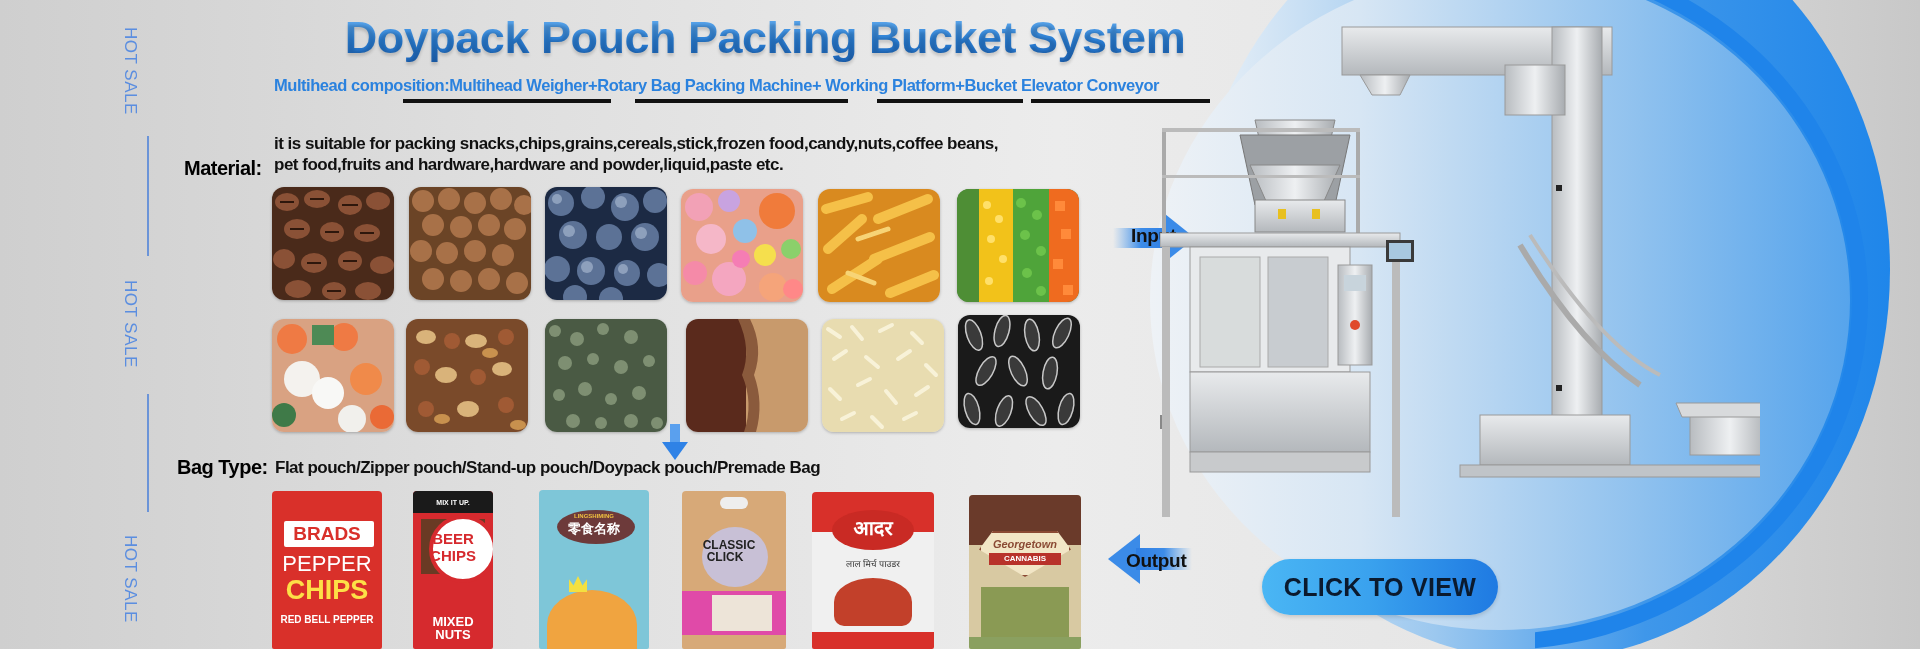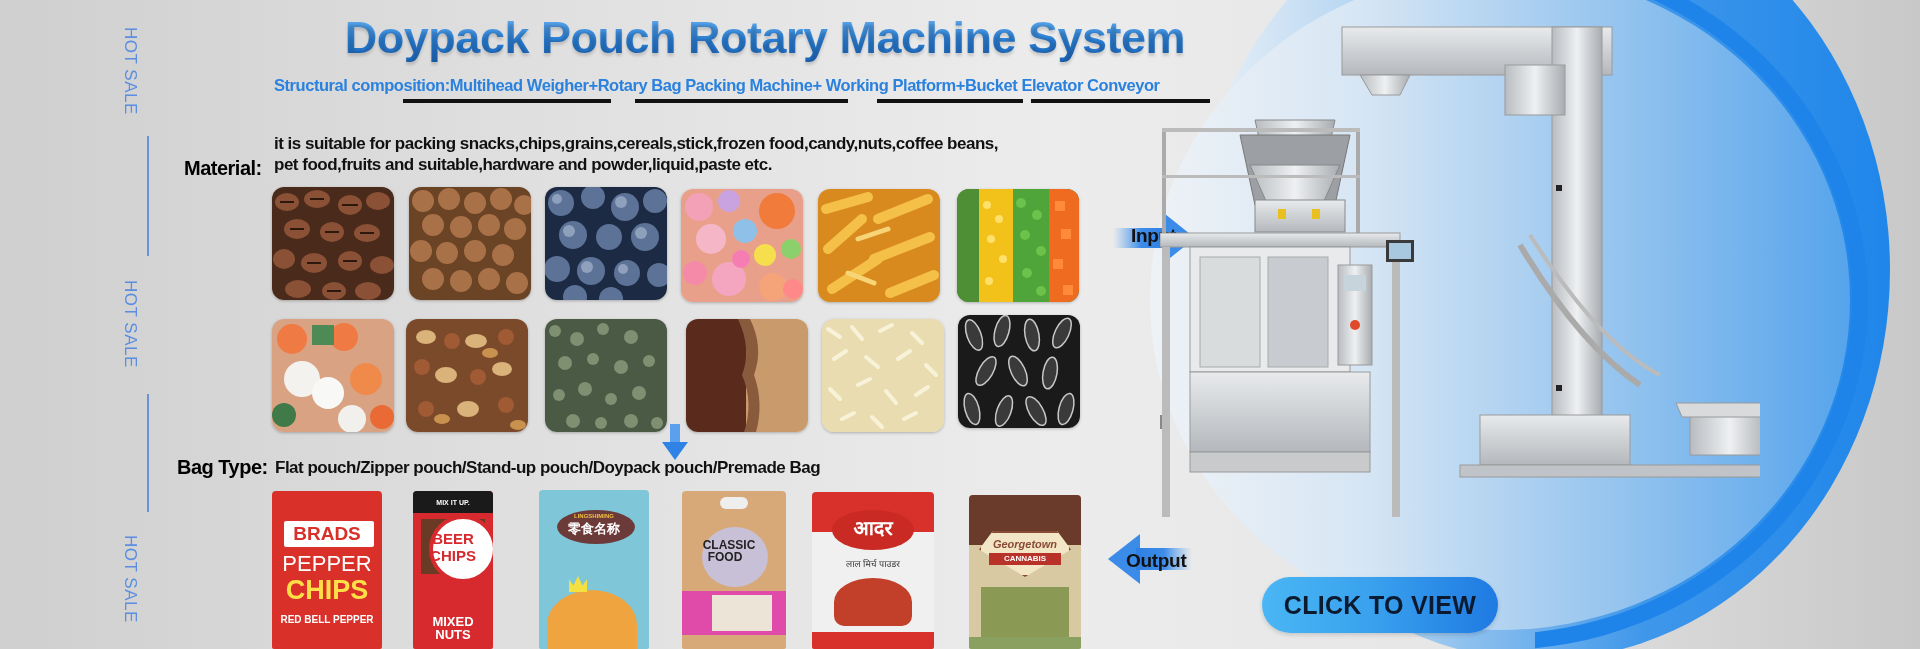--- a/index.html
+++ b/index.html
@@ -49,43 +49,43 @@
   
   .arrow-label { position: absolute; font-size: 19px; font-weight: bold; color: #111; letter-spacing: -0.3px; }
 
   
   .circle-outer {
     position: absolute; left: 1190px; top: -120px; width: 700px; height: 780px; border-radius: 50%;
     background: linear-gradient(90deg, #eef3f8 0%, #9cc8ef 35%, #3f97ea 65%, #1f86ea 100%);
   }
 
   .cta {
-    position: absolute; left: 1262px; top: 577px; width: 236px; height: 56px; border-radius: 28px;
+    position: absolute; left: 1262px; top: 559px; width: 236px; height: 56px; border-radius: 28px;
     background: linear-gradient(90deg, #4ab6f4 0%, #3aa2ee 45%, #1f7ae2 100%);
     display: flex; align-items: center; justify-content: center;
     font-size: 25px; font-weight: bold; color: #0b1a2e; letter-spacing: 0.3px;
     cursor: pointer; box-shadow: 0 2px 4px rgba(0,0,0,0.15);
   }
 </style>
 </head>
 <body>
 
 <div class="circle-outer"></div>
 <div class="abs" style="left:1128px;top:-50px;width:740px;height:700px;border-radius:50%;border:16px solid #1f84ea;clip-path:polygon(55% 0,100% 0,100% 100%,55% 100%);"></div>
 <div class="abs" style="left:1150px;top:-30px;width:700px;height:660px;border-radius:50%;background:linear-gradient(90deg,#eef2f6 0%,#d7e6f4 30%,#8fc1ee 70%,#56a4ec 100%);clip-path:polygon(0 0,100% 0,100% 100%,0 100%);"></div>
 
 <div class="hot-sale" style="top:27px;">HOT SALE</div>
 <div class="side-line" style="top:136px;height:120px;"></div>
 <div class="hot-sale" style="top:280px;">HOT SALE</div>
 <div class="side-line" style="top:394px;height:118px;"></div>
 <div class="hot-sale" style="top:535px;">HOT SALE</div>
 
-<div class="title">Doypack Pouch Rotary Machine System</div>
+<div class="title">Doypack Pouch Packing Bucket System</div>
 <div class="subtitle">
-  <span>Structural composition:</span><span>Multihead Weigher+Rotary Bag Packing Machine+ Working Platform+Bucket Elevator Conveyor</span>
+  <span>Multihead composition:</span><span>Multihead Weigher+Rotary Bag Packing Machine+ Working Platform+Bucket Elevator Conveyor</span>
 </div>
 <div class="underline" style="left:403px;width:208px;"></div>
 <div class="underline" style="left:503px;width:0;"></div>
 <div class="underline" style="left:502px;width:0;"></div>
 <div class="underline" style="left:502px;width:0;"></div>
 <div class="underline" style="left:403px;width:206px;"></div>
 <div class="underline" style="left:502px;width:0;"></div>
 <div class="underline" style="left:503px;width:0;"></div>
 
 <div class="underline" style="left:502px;width:0;"></div>
@@ -143,21 +143,21 @@
 <div class="underline" style="left:403px;width:205px;"></div>
 <div class="underline" style="left:503px;width:0;"></div>
 <div class="underline" style="left:502px;width:0;"></div>
 <div class="underline" style="left:403px;width:205px;"></div>
 <div class="underline" style="left:635px;width:213px;"></div>
 <div class="underline" style="left:877px;width:146px;"></div>
 <div class="underline" style="left:1031px;width:179px;"></div>
 
 <div class="label-big" style="left:184px;top:133px;margin-top:24px;">Material:</div>
 <div class="desc" style="left:274px;top:133px;">it is suitable for packing snacks,chips,grains,cereals,stick,frozen food,candy,nuts,coffee beans,</div>
-<div class="desc" style="left:274px;top:154px;">pet food,fruits and suitable,hardware and powder,liquid,paste etc.</div>
+<div class="desc" style="left:274px;top:154px;">pet food,fruits and hardware,hardware and powder,liquid,paste etc.</div>
 
 <div class="tile" style="left:272px;top:187px;">
   <svg viewBox="0 0 122 113">
       <rect width="122" height="113" fill="#4a2a1a"></rect>
   <g fill="#8a5136">
         <ellipse cx="15" cy="15" rx="12" ry="9"></ellipse>
         <ellipse cx="45" cy="12" rx="13" ry="9"></ellipse>
         <ellipse cx="78" cy="18" rx="12" ry="10"></ellipse>
         <ellipse cx="106" cy="14" rx="12" ry="9"></ellipse>
         <ellipse cx="25" cy="42" rx="13" ry="10"></ellipse>
@@ -439,21 +439,21 @@
   <div class="abs" style="left:18px;top:20px;width:78px;height:34px;border-radius:50%;background:#6d3a3a;"></div>
   <div class="t" style="top:23px;font-size:6px;color:#f0c040;">LINGSHIMING</div>
   <div class="t" style="top:32px;font-size:13px;color:#fff;">零食名称</div>
   <div class="abs" style="left:8px;top:100px;width:90px;height:70px;border-radius:50% 50% 0 0;background:#f0a440;"></div>
   <div class="abs" style="left:30px;top:86px;width:18px;height:16px;background:#f4e040;clip-path:polygon(0 100%,0 20%,25% 60%,50% 0,75% 60%,100% 20%,100% 100%);"></div>
 </div>
 <div class="pouch" style="left:682px;top:491px;width:104px;height:158px;background:#d7a978;">
   <div class="abs" style="left:38px;top:6px;width:28px;height:12px;border-radius:8px;background:#eee;"></div>
   <div class="abs" style="left:20px;top:36px;width:66px;height:60px;border-radius:50%;background:#c8c0d6;"></div>
   <div class="t" style="top:48px;left:-10px;font-size:12px;color:#222;">CLASSIC</div>
-  <div class="t" style="top:60px;left:-18px;font-size:12px;color:#222;">FOOD</div>
+  <div class="t" style="top:60px;left:-18px;font-size:12px;color:#222;">CLICK</div>
   <div class="abs" style="left:0;top:100px;right:0;height:44px;background:#e04aa8;"></div>
   <div class="abs" style="left:30px;top:104px;width:60px;height:36px;background:#ede4d8;"></div>
 </div>
 <div class="pouch" style="left:812px;top:492px;width:122px;height:157px;background:#d8302a;">
   <div class="abs" style="left:0;top:40px;right:0;height:100px;background:#f0f0f0;"></div>
   <div class="abs" style="left:20px;top:18px;width:82px;height:40px;border-radius:50%;background:#c92a24;"></div>
   <div class="t" style="top:26px;font-size:20px;color:#fff;">आदर</div>
   <div class="t" style="top:68px;font-size:9px;color:#333;font-weight:normal;">लाल मिर्च पाउडर</div>
   <div class="abs" style="left:22px;top:86px;width:78px;height:48px;border-radius:50% 50% 10px 10px;background:#c2402a;"></div>
 </div>

